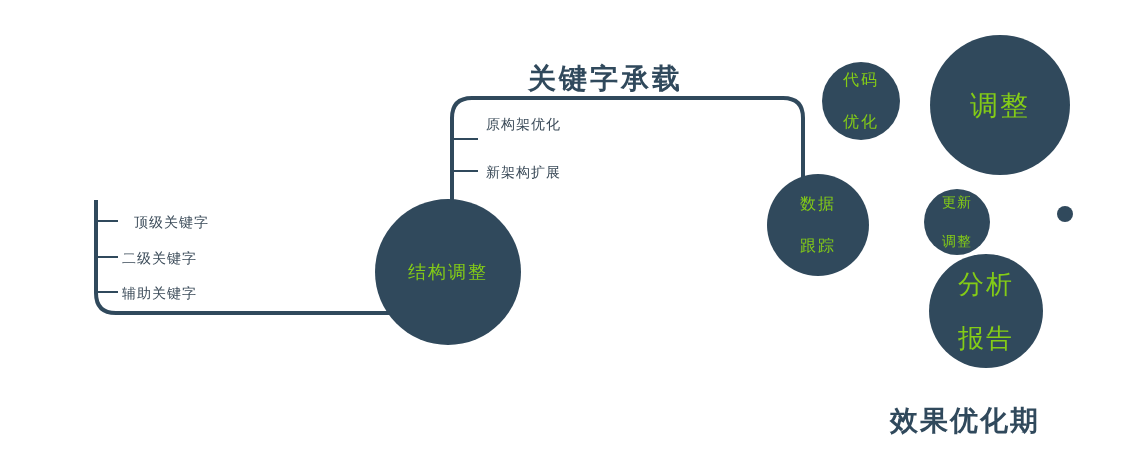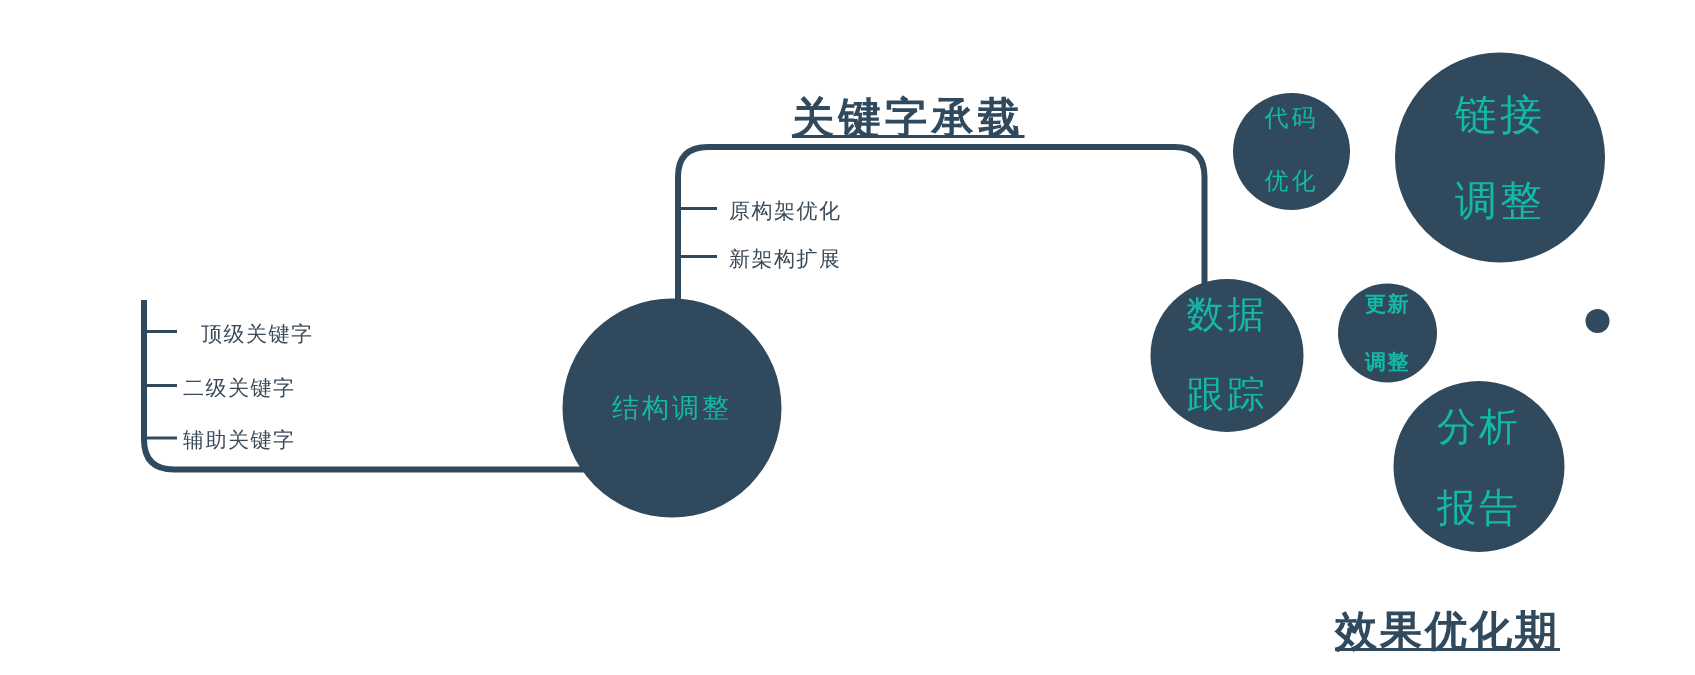--- a/index.html
+++ b/index.html
@@ -18,62 +18,61 @@
   svg.connectors {
     position: absolute;
     left: 0; top: 0;
     width: 1130px; height: 450px;
     color: var(--navy);
   }
   .node {
     position: absolute;
     border-radius: 50%;
     background: var(--navy);
-    color: #14b8a6;
+    color: #84cc16;
     display: flex;
     flex-direction: column;
     align-items: center;
     justify-content: center;
     text-align: center;
     line-height: 1.25;
     letter-spacing: 2px;
     gap: 22px;
   }
   .node span { display: block; white-space: nowrap; }
 
   #node-traffic    { left: 20px;  top: 58px;  width: 152px; height: 152px; font-size: 26px; }
   #node-structure  { left: 375px; top: 199px; width: 146px; height: 146px; font-size: 18px; }
-  #node-tracking   { left: 767px; top: 186px; width: 102px; height: 102px; font-size: 25px; }
+  #node-tracking   { left: 767px; top: 174px; width: 102px; height: 102px; font-size: 16px; }
   #node-code       { left: 822px; top: 62px;  width: 78px;  height: 78px;  font-size: 16px; }
   #node-link       { left: 930px; top: 35px;  width: 140px; height: 140px; font-size: 28px; }
-  #node-update     { left: 892px; top: 189px; width: 66px;  height: 66px;  font-size: 14px; font-weight: bold; letter-spacing: 1px; }
+  #node-update     { left: 924px; top: 189px; width: 66px;  height: 66px;  font-size: 14px; font-weight: normal; letter-spacing: 1px; }
   #node-report     { left: 929px; top: 254px; width: 114px; height: 114px; font-size: 26px; }
   #node-dot        { left: 1057px; top: 206px; width: 16px; height: 16px; }
 
   .edge-label {
     position: absolute;
     color: var(--navy);
     white-space: nowrap;
-    text-decoration: underline;
   }
   #label-keyword-carry { left: 528px; top: 60px;  font-size: 28px; font-weight: 600; letter-spacing: 3px; }
   #label-user-base     { left: 155px; top: 326px; font-size: 26px; font-weight: 700; letter-spacing: 3px; }
   #label-effect-phase  { left: 890px; top: 402px; font-size: 28px; font-weight: 600; letter-spacing: 2px; text-align: center; }
 
   .branch-label {
     position: absolute;
     color: #3a4a58;
     font-size: 14px;
     letter-spacing: 1px;
     white-space: nowrap;
   }
   #branch-left-0 { left: 122px; top: 214px; margin-left: 12px; }
   #branch-left-1 { left: 122px; top: 250px; }
   #branch-left-2 { left: 122px; top: 285px; }
-  #branch-mid-0  { left: 486px; top: 132px; }
+  #branch-mid-0  { left: 486px; top: 116px; }
   #branch-mid-1  { left: 486px; top: 164px; }
 </style>
 </head>
 <body>
 
 <div class="canvas">
 
   <svg class="connectors" viewBox="0 0 1130 450" xmlns="http://www.w3.org/2000/svg">
 
     <path d="M 96 200 L 96 293 Q 96 313 116 313 L 420 313" fill="none" stroke="currentColor" stroke-width="4"></path>
@@ -97,21 +96,20 @@
     <span>数据</span>
     <span>跟踪</span>
   </div>
 
   <div class="node" id="node-code">
     <span>代码</span>
     <span>优化</span>
   </div>
 
   <div class="node" id="node-link">
-    <span>链接</span>
     <span>调整</span>
   </div>
 
   <div class="node" id="node-update">
     <span>更新</span>
     <span>调整</span>
   </div>
 
   <div class="node" id="node-dot"></div>
 

